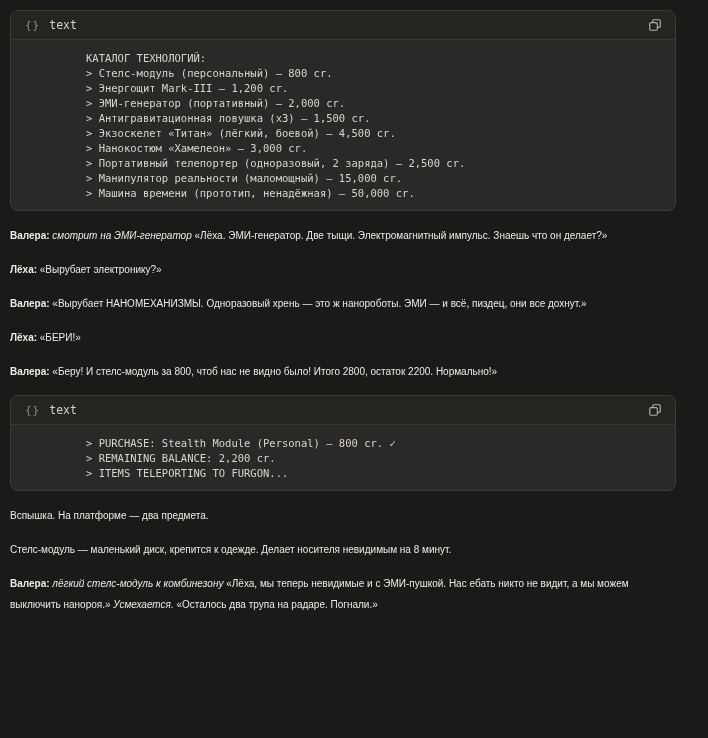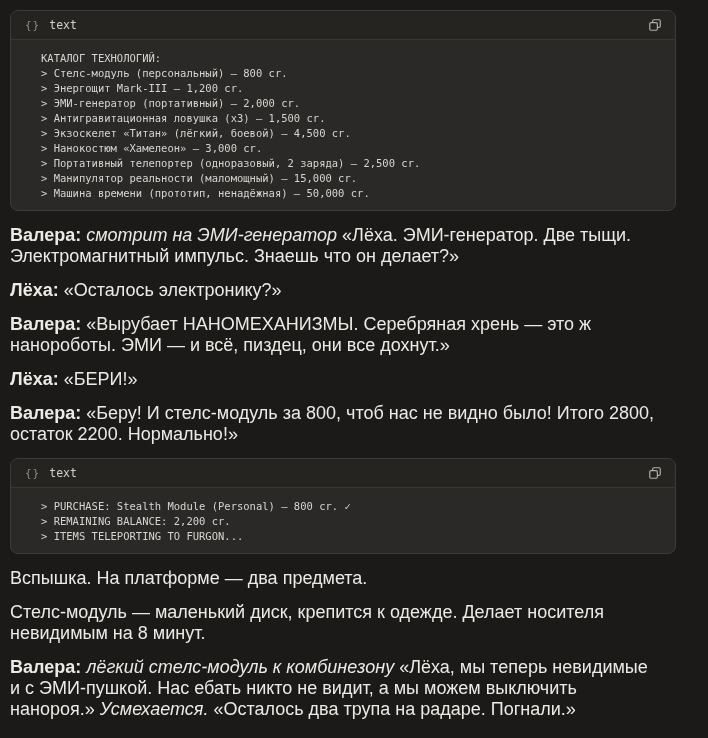--- a/index.html
+++ b/index.html
@@ -55,27 +55,28 @@
     align-items: center;
   }
   .cb-body {
     padding: 11px 15px 9px 30px;
     font-family: "DejaVu Sans Mono", monospace;
     font-size: 10.5px;
     line-height: 15px;
     color: #d8d5cf;
     white-space: pre;
     overflow: hidden;
+    margin-left: 45px;
   }
   .code-line { height: 15px; }
   
   .dialogue { margin: 0; }
   .para {
     margin: 0 0 13px 0;
-    font-size: 18px;
+    font-size: 10px;
     line-height: 21px;
     max-width: 650px;
     color: #eceae5;
   }
   .para .b { font-weight: bold; }
   .para .i { font-style: italic; }
 </style>
 </head>
 <body>
 
@@ -94,22 +95,22 @@
             <rect x="3" y="8" width="13" height="13" rx="2" fill="#262421"></rect>
           </svg>
         </span>
       </button>
     </div>
     <div class="cb-body"><div class="code-line">КАТАЛОГ ТЕХНОЛОГИЙ:</div><div class="code-line">&gt; Стелс-модуль (персональный) — 800 cr.</div><div class="code-line">&gt; Энергощит Mark-III — 1,200 cr.</div><div class="code-line">&gt; ЭМИ-генератор (портативный) — 2,000 cr.</div><div class="code-line">&gt; Антигравитационная ловушка (x3) — 1,500 cr.</div><div class="code-line">&gt; Экзоскелет «Титан» (лёгкий, боевой) — 4,500 cr.</div><div class="code-line">&gt; Нанокостюм «Хамелеон» — 3,000 cr.</div><div class="code-line">&gt; Портативный телепортер (одноразовый, 2 заряда) — 2,500 cr.</div><div class="code-line">&gt; Манипулятор реальности (маломощный) — 15,000 cr.</div><div class="code-line">&gt; Машина времени (прототип, ненадёжная) — 50,000 cr.</div></div>
   </section>
 
   <div class="dialogue">
       <p class="para"><span class="b">Валера:</span><span class="n"> </span><span class="i">смотрит на ЭМИ-генератор</span><span class="n"> «Лёха. ЭМИ-генератор. Две тыщи. Электромагнитный импульс. Знаешь что он делает?»</span></p>
-      <p class="para"><span class="b">Лёха:</span><span class="n"> «Осталось электронику?»</span></p>
-      <p class="para"><span class="b">Валера:</span><span class="n"> «Вырубает НАНОМЕХАНИЗМЫ. Серебряная хрень — это ж нанороботы. ЭМИ — и всё, пиздец, они все дохнут.»</span></p>
+      <p class="para"><span class="b">Лёха:</span><span class="n"> «Вырубает электронику?»</span></p>
+      <p class="para"><span class="b">Валера:</span><span class="n"> «Вырубает НАНОМЕХАНИЗМЫ. Одноразовый хрень — это ж нанороботы. ЭМИ — и всё, пиздец, они все дохнут.»</span></p>
       <p class="para"><span class="b">Лёха:</span><span class="n"> «БЕРИ!»</span></p>
       <p class="para"><span class="b">Валера:</span><span class="n"> «Беру! И стелс-модуль за 800, чтоб нас не видно было! Итого 2800, остаток 2200. Нормально!»</span></p>
     </div>
 
   <section class="code-block">
     <div class="cb-header">
       <span class="cb-lang">
         <span class="braces">{}</span>
         <span class="cb-label">text</span>
       </span>

